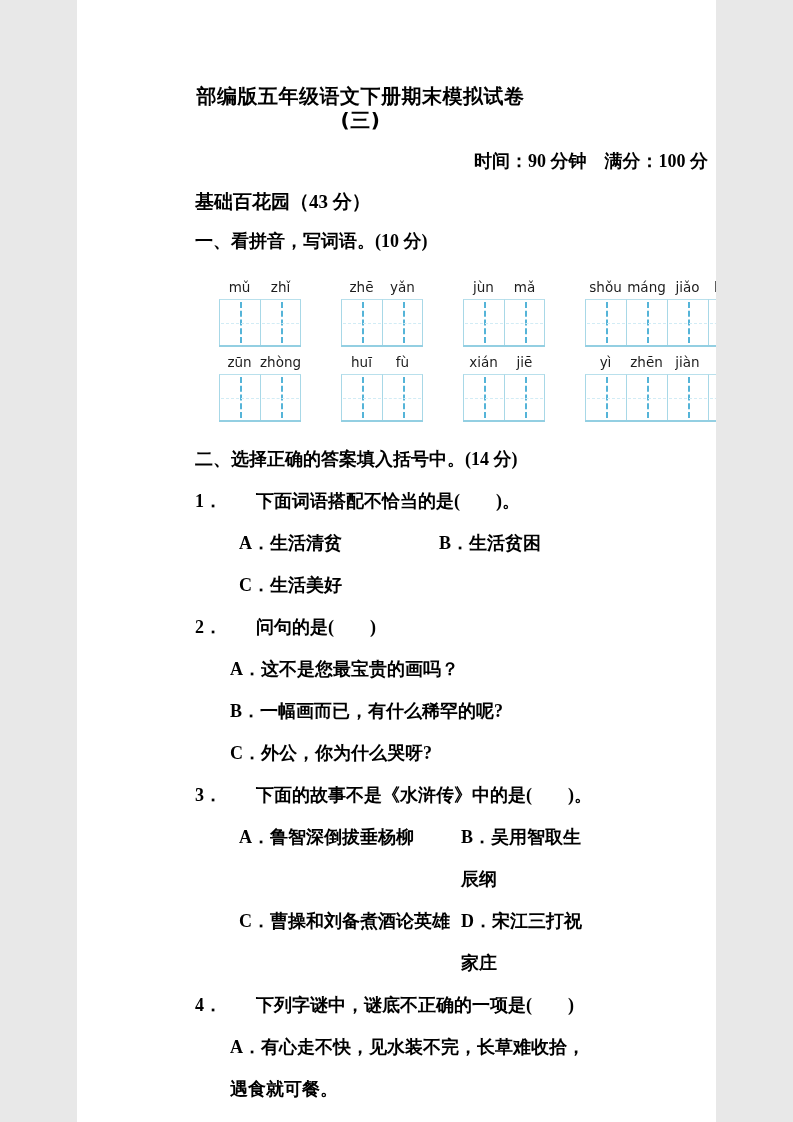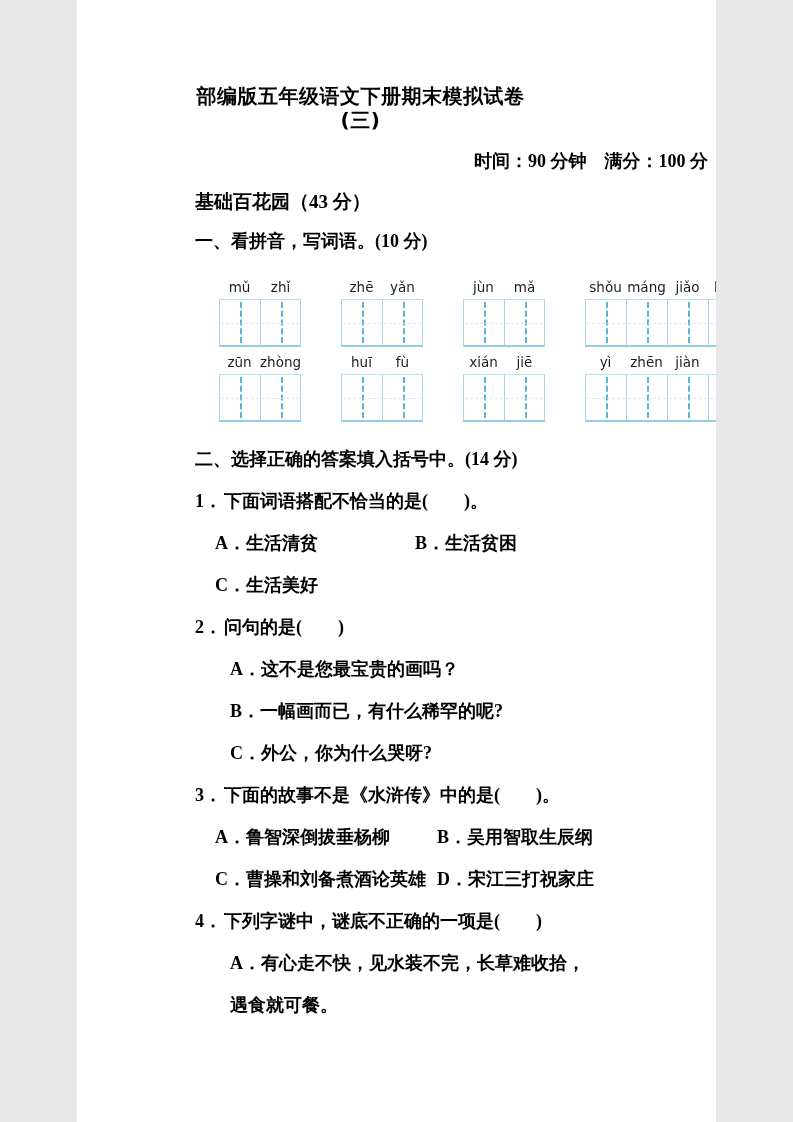--- a/index.html
+++ b/index.html
@@ -37,24 +37,24 @@
     text-align:left;
   }
 
   
   .p1head { font-size:18px; line-height:26px; margin:0 0 24px 0; }
   .part2  { margin-top:16px; font-size:18px; }
   .p2head { line-height:42px; }
   .qline  { display:flex; line-height:42px; }
   .qnum   { flex:none; width:29px; }
   .qtext  { flex:1; }
-  .qtext div { line-height:42px; }
+  .qtext div { line-height:42px;margin-left:32px; }
   .opt    { line-height:42px; }
   .opts-list .opt { margin-left:35px; }
-  .opts-grid { display:grid; margin-left:20px; }
+  .opts-grid { display:grid; margin-left:44px; }
   .cols-q1 { grid-template-columns:200px auto; }
   .cols-q3 { grid-template-columns:222px auto; }
 
   
   .pinyin { margin-left:24px; }
   .prow { display:flex; gap:40px; margin-bottom:6px; }
   .pgroup { display:flex; flex-direction:column; }
   .plabels { display:flex; height:21px; }
   .psyl {
     width:41px; text-align:center;

